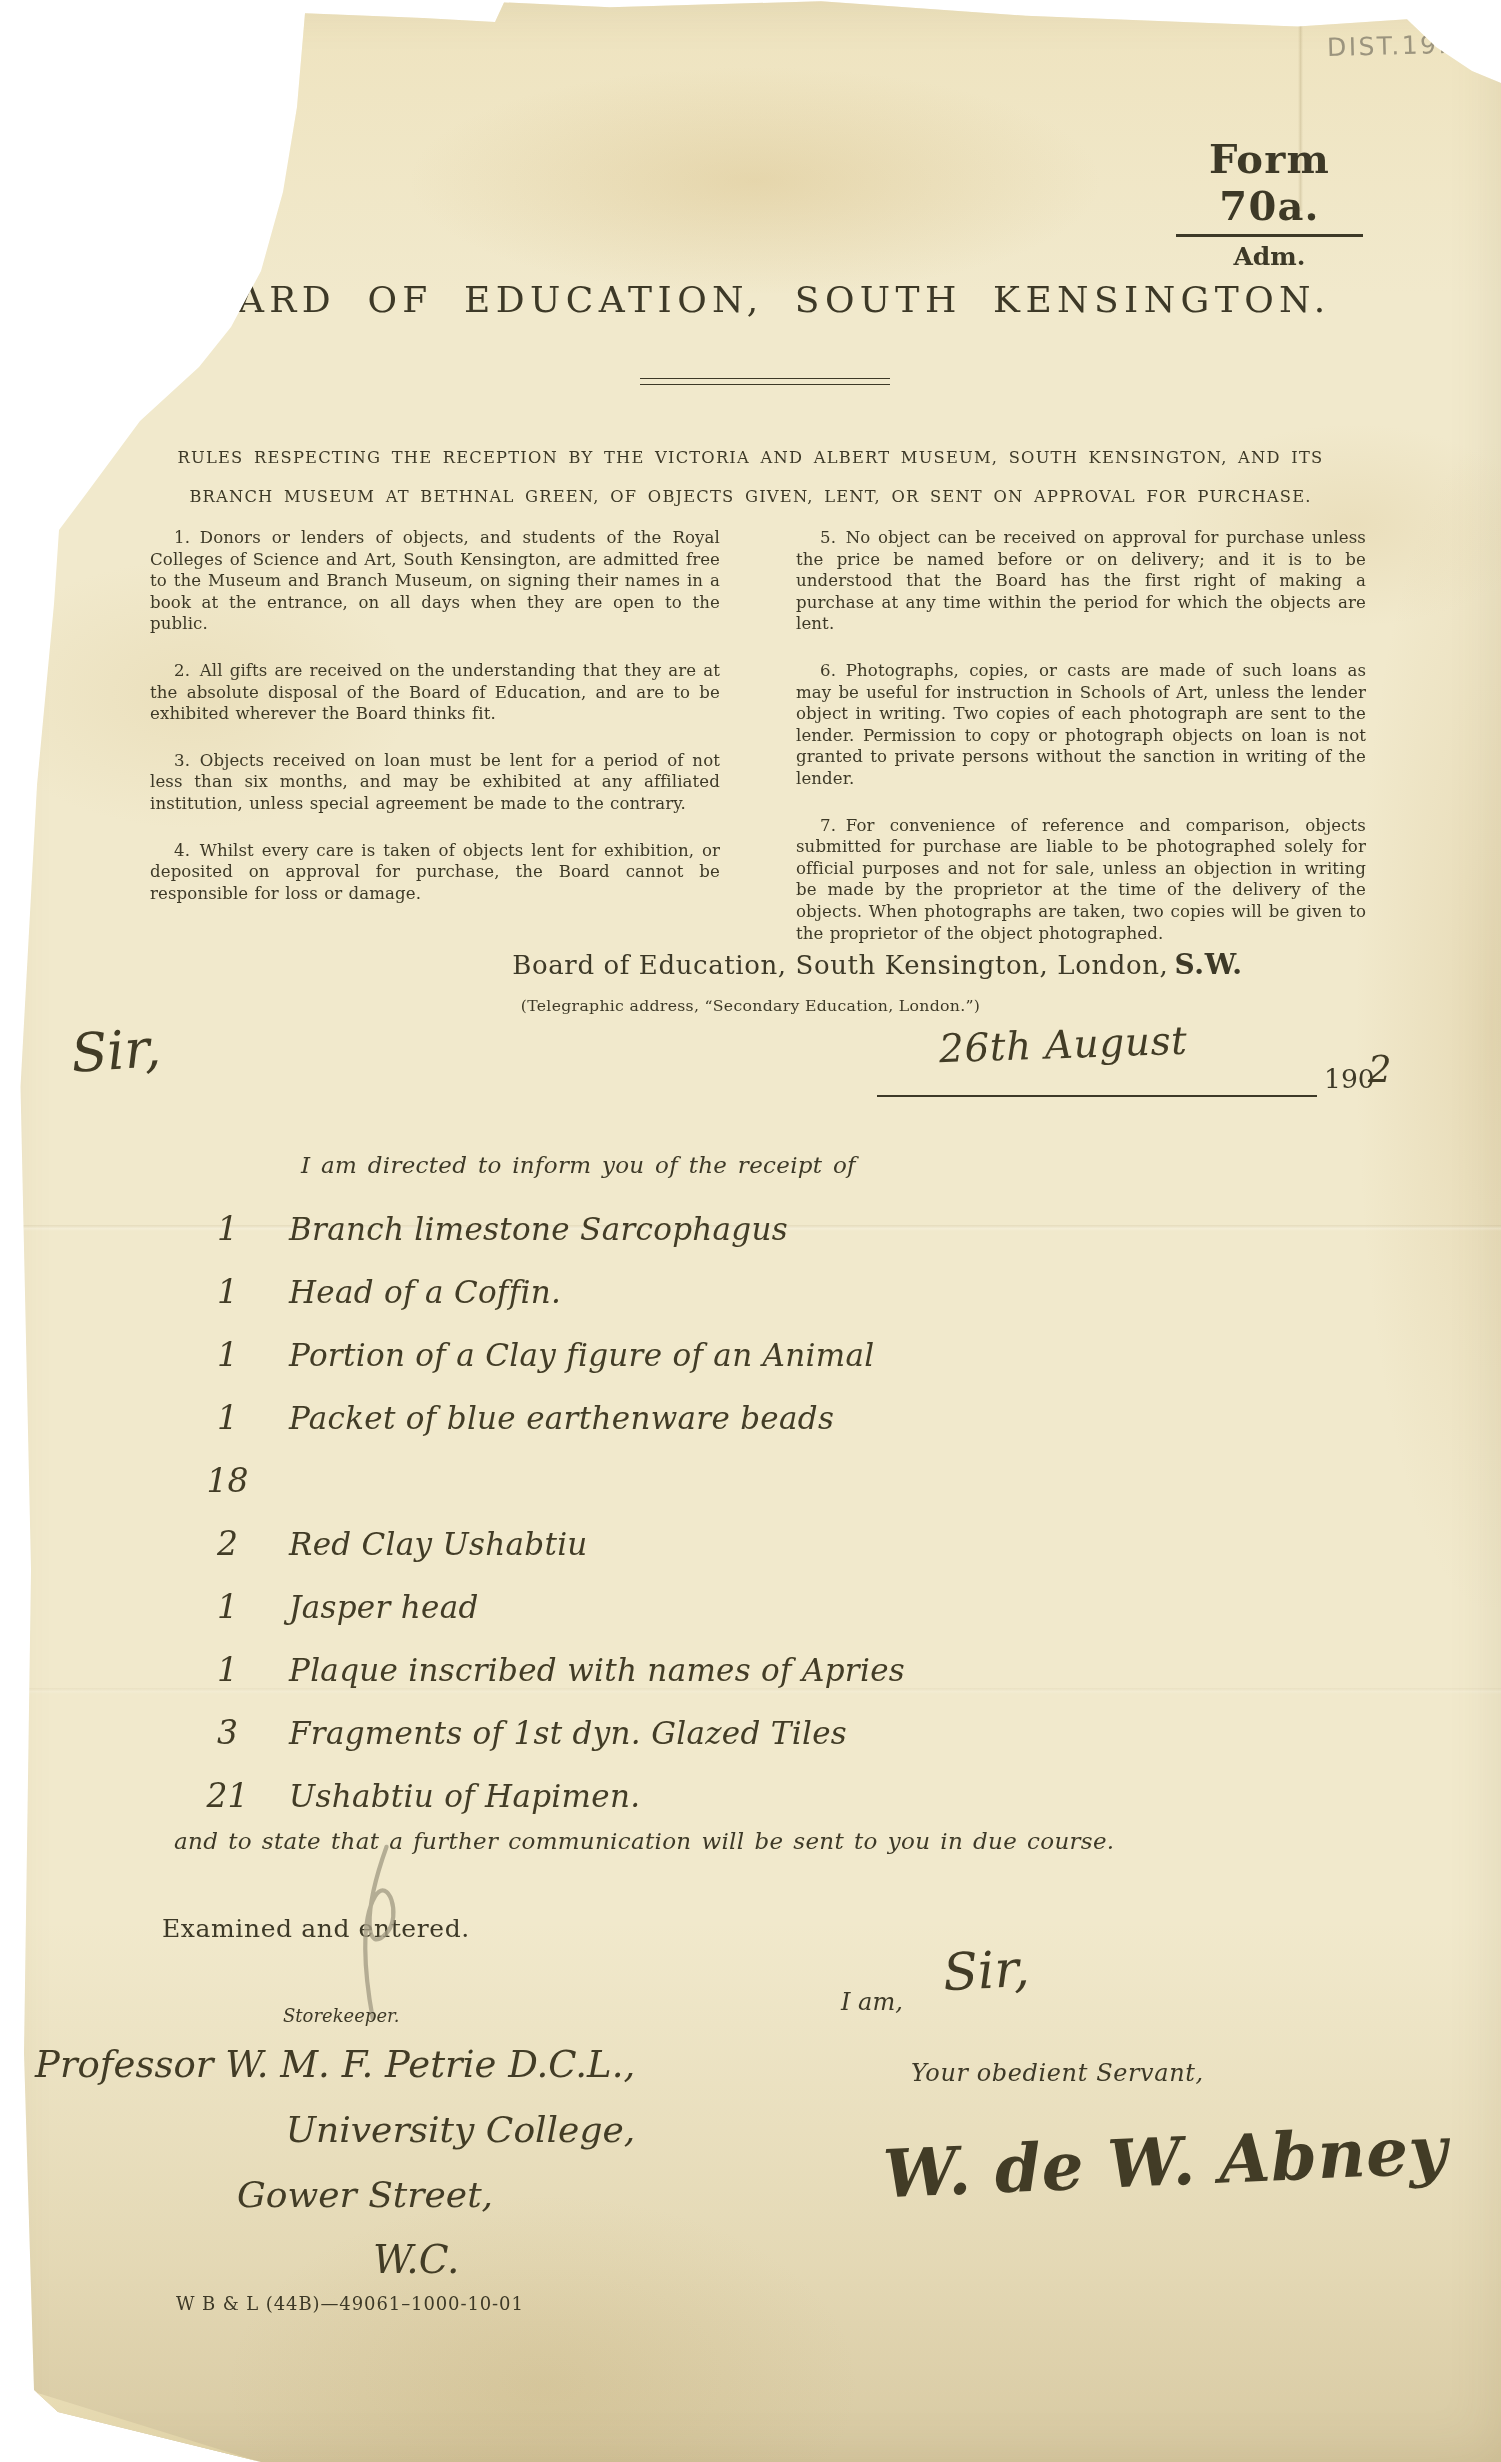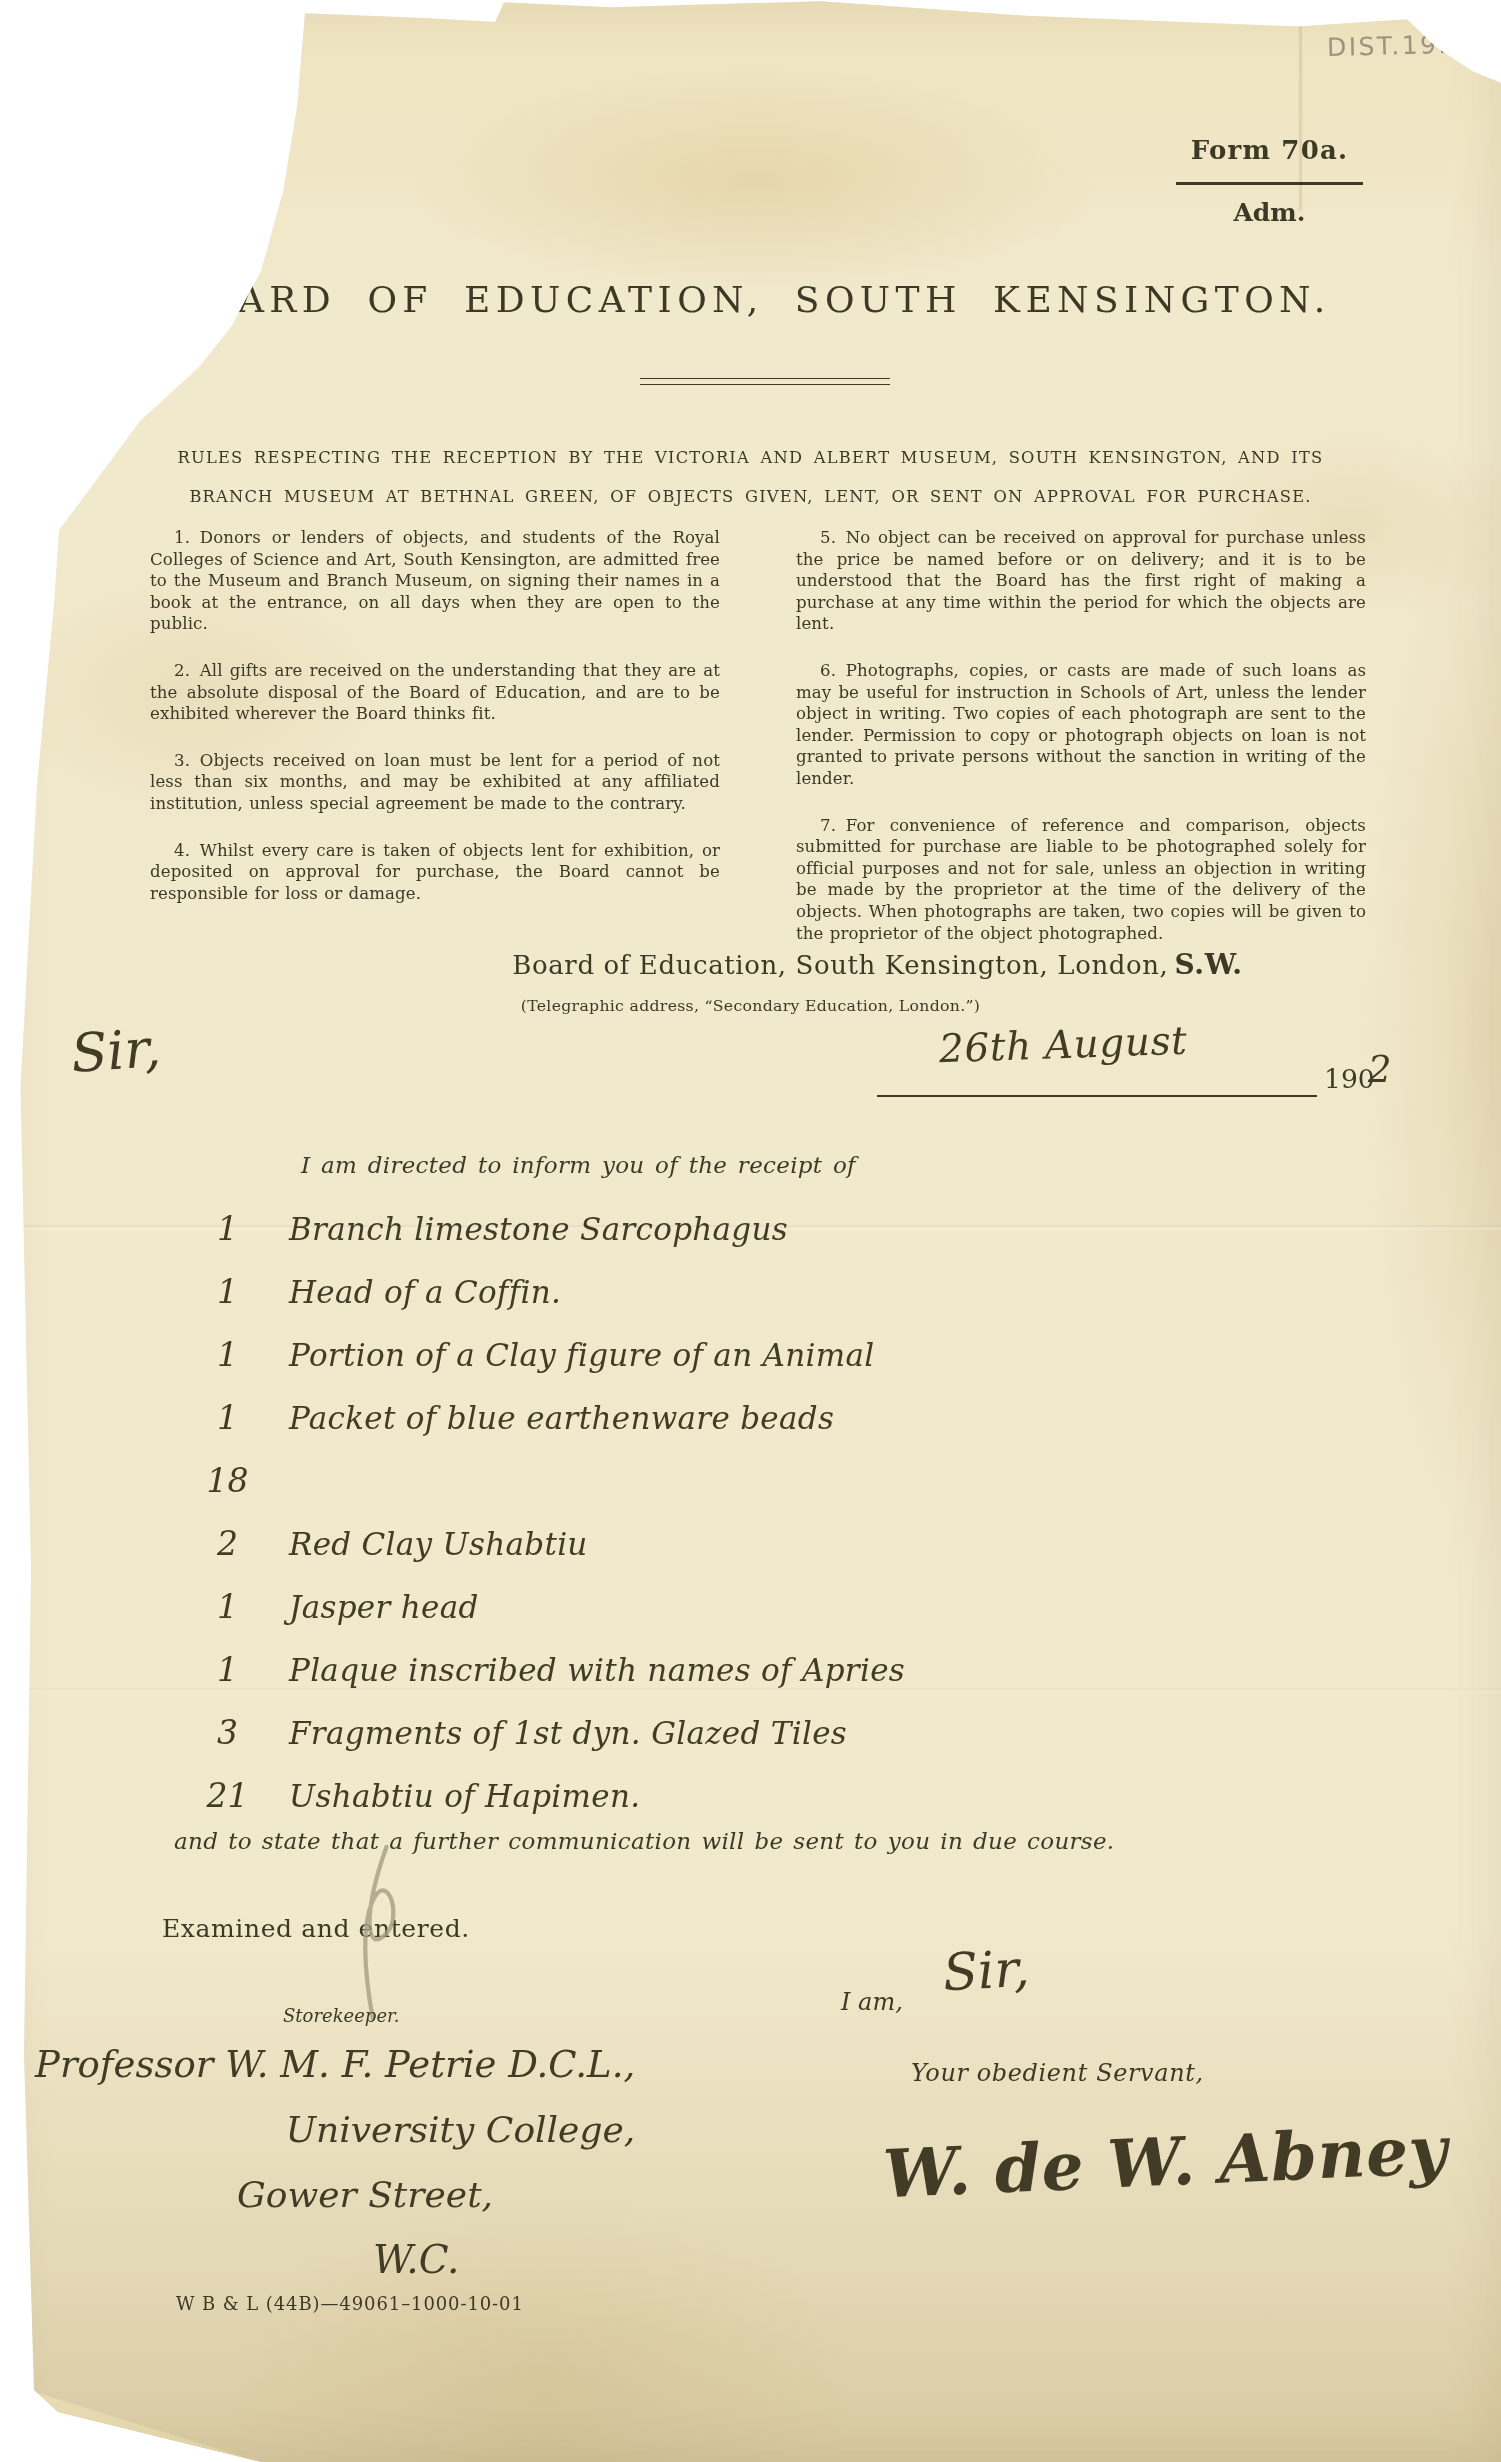--- a/index.html
+++ b/index.html
@@ -33,22 +33,22 @@
   }
   .abs{position:absolute;}
   .crease-h{left:0;right:0;height:6px;background:linear-gradient(180deg, rgba(140,120,70,.12), rgba(255,255,255,.22) 60%, transparent);}
   .crease-v{width:4.8px;background:linear-gradient(90deg, transparent, rgba(140,120,70,.20), transparent);}
   .dog-ear{left:35px;top:2386px;width:225px;height:76px;background:linear-gradient(135deg,#e9ddb6,#ddcfa2);clip-path:polygon(0 8%,100% 100%,0 100%);}
 
   .pencil-mark{left:1327px;top:31px;font-family:"DejaVu Sans","Liberation Sans",sans-serif;
     font-size:25px;letter-spacing:2.4px;color:var(--pencil);transform:rotate(-1.5deg);}
 
   .form-id{left:1176px;top:135px;width:187px;text-align:center;}
-  .form-number{font-size:26px;font-weight:bold;letter-spacing:1.2px;border-bottom:3.6px solid var(--ink);padding-bottom:17px;}
-  .form-dept{font-size:25px;font-weight:bold;padding-top:13px;}
+  .form-number{font-size:40px;font-weight:bold;letter-spacing:1.2px;border-bottom:3.6px solid var(--ink);padding-bottom:5px;}
+  .form-dept{font-size:25px;font-weight:bold;padding-top:5px;}
 
   .doc-title{left:0;right:0;top:279px;text-align:center;font-size:36px;letter-spacing:5.4px;word-spacing:14.5px;}
   .title-rule{left:640px;top:378px;width:250px;height:5.4px;border-top:1.8px solid var(--ink);border-bottom:1.8px solid var(--ink);}
 
   .rules-heading{left:0;right:0;top:438px;text-align:center;font-size:16.3px;letter-spacing:1.2px;word-spacing:4.2px;line-height:39px;}
 
   .rules-cols{left:150px;top:527px;width:1217px;display:flex;gap:76px;}
   .rules-col{width:570px;font-size:16.6px;line-height:21.6px;text-align:justify;letter-spacing:0.1px;word-spacing:0.9px;}
   .rule{margin:0 0 25px 0;text-indent:24px;}
   .rule-num{margin-right:9.7px;}

